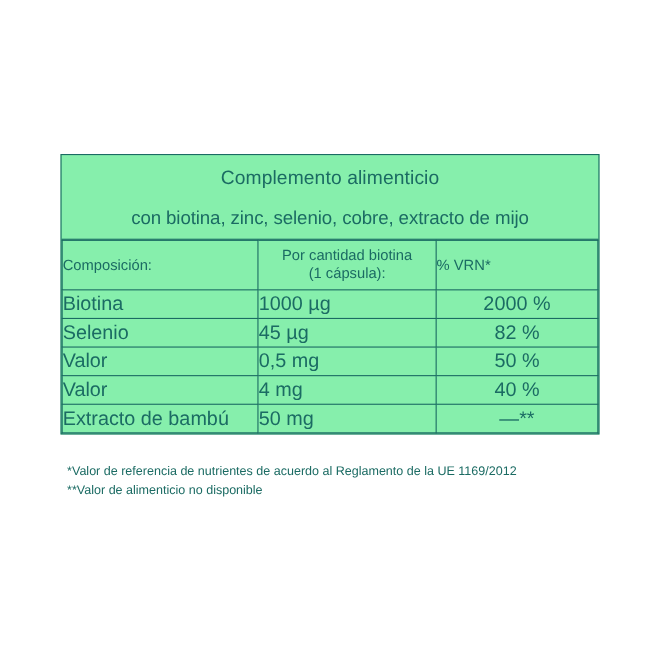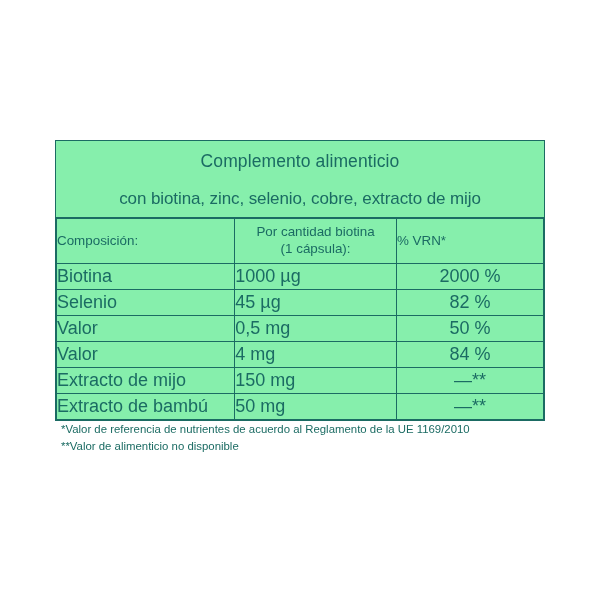--- a/index.html
+++ b/index.html
@@ -152,34 +152,29 @@
           <td class="c-vrn">82 %</td>
         </tr>
         <tr class="row">
           <td class="c-name">Valor</td>
           <td class="c-amt">0,5 mg</td>
           <td class="c-vrn">50 %</td>
         </tr>
         <tr class="row">
           <td class="c-name">Valor</td>
           <td class="c-amt">4 mg</td>
-          <td class="c-vrn">84 %</td>
-        </tr>
-        <tr class="row">
-          <td class="c-name">Extracto de mijo</td>
-          <td class="c-amt">150 mg</td>
-          <td class="c-vrn">—**</td>
+          <td class="c-vrn">40 %</td>
         </tr>
         <tr class="row">
           <td class="c-name">Extracto de bambú</td>
           <td class="c-amt">50 mg</td>
           <td class="c-vrn">—**</td>
         </tr>
       </tbody>
     </table>
   </div>
 
   <div class="footnotes">
-    <div>*Valor de referencia de nutrientes de acuerdo al Reglamento de la UE 1169/2010</div>
+    <div>*Valor de referencia de nutrientes de acuerdo al Reglamento de la UE 1169/2012</div>
     <div>**Valor de alimenticio no disponible</div>
   </div>
 
 </div>
 
 </body></html>

